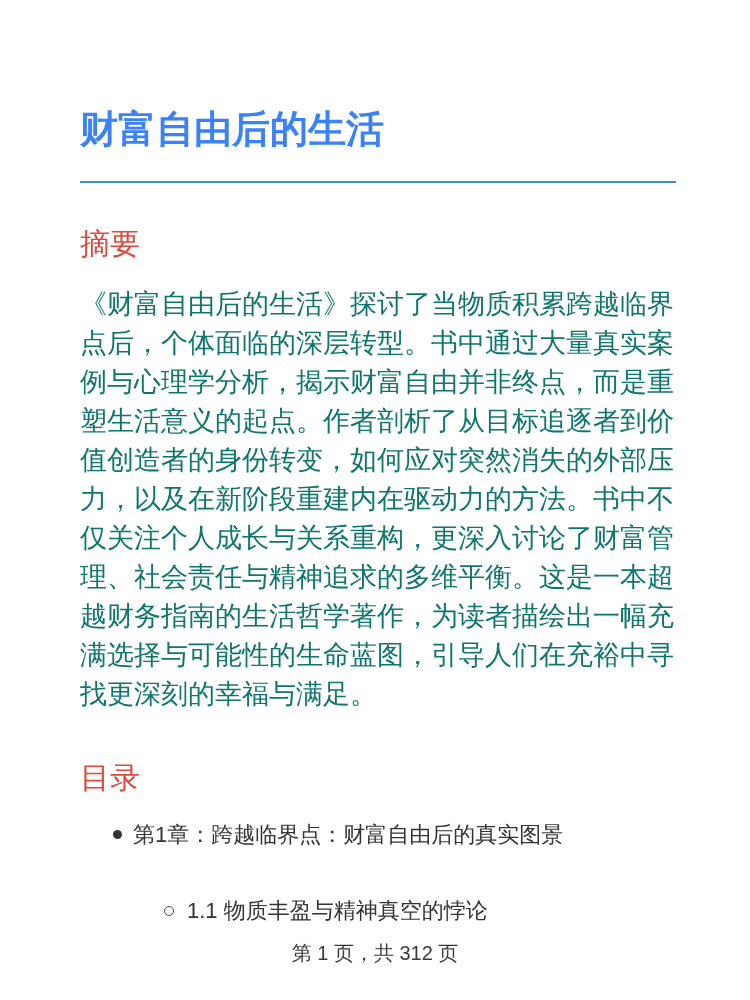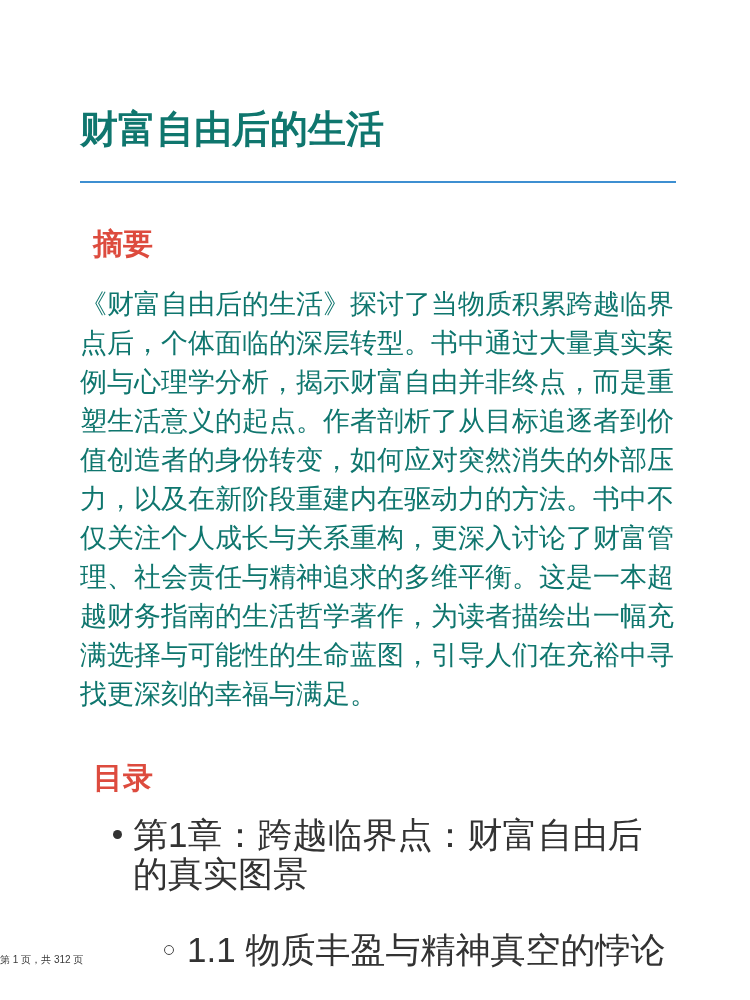--- a/index.html
+++ b/index.html
@@ -11,32 +11,32 @@
     font-family: "Liberation Sans", "DejaVu Sans", sans-serif;
     overflow: hidden;
   }
   .content { padding: 105px 74px 0 80px; }
 
   .doc-title {
     margin: 0;
     font-size: 38px;
     line-height: 48px;
     font-weight: 700;
-    color: #0f766e;
+    color: #3b82f6;
   }
   .title-divider {
     margin-top: 28px;
     height: 2px;
     background: #3d8fd1;
   }
   .section-heading {
-    margin: 42px 0 0 13px;
+    margin: 42px 0 0 0;
     font-size: 30px;
     line-height: 38px;
-    font-weight: 700;
+    font-weight: 400;
     color: #dd4b3e;
   }
   .section-heading.toc { margin-top: 45px; }
 
   .abstract-text {
     margin: 22px 0 0 0;
     font-size: 27px;
     line-height: 39px;
     color: #0f766e;
     letter-spacing: 0;
@@ -44,21 +44,21 @@
   }
 
   .toc-list {
     list-style: none;
     margin: 18px 0 0 0;
     padding: 0;
   }
   .toc-item {
     display: flex;
     align-items: flex-start;
-    font-size: 35px;
+    font-size: 22px;
     line-height: 39px;
     color: #333333;
   }
   .toc-item.level-1 { margin-left: 33px; }
   .toc-item.level-2 { margin-left: 84px; margin-top: 37px; }
   .bullet {
     flex: 0 0 auto;
     width: 9px;
     height: 9px;
     border-radius: 50%;
@@ -72,21 +72,22 @@
     border: 1.5px solid #4a4a4a;
   }
   .toc-item .label { margin-left: 11px; }
   .toc-item.level-2 .label { margin-left: 13px; }
 
   .page-footer {
     position: absolute;
     left: 0;
     right: 0;
     bottom: 33px;
-    font-size: 10px;
+    text-align: center;
+    font-size: 20px;
     color: #3a3a3a;
     margin-top: 16px;
   }
 </style>
 </head>
 <body>
 
 <div class="page">
   <div class="content">
 

